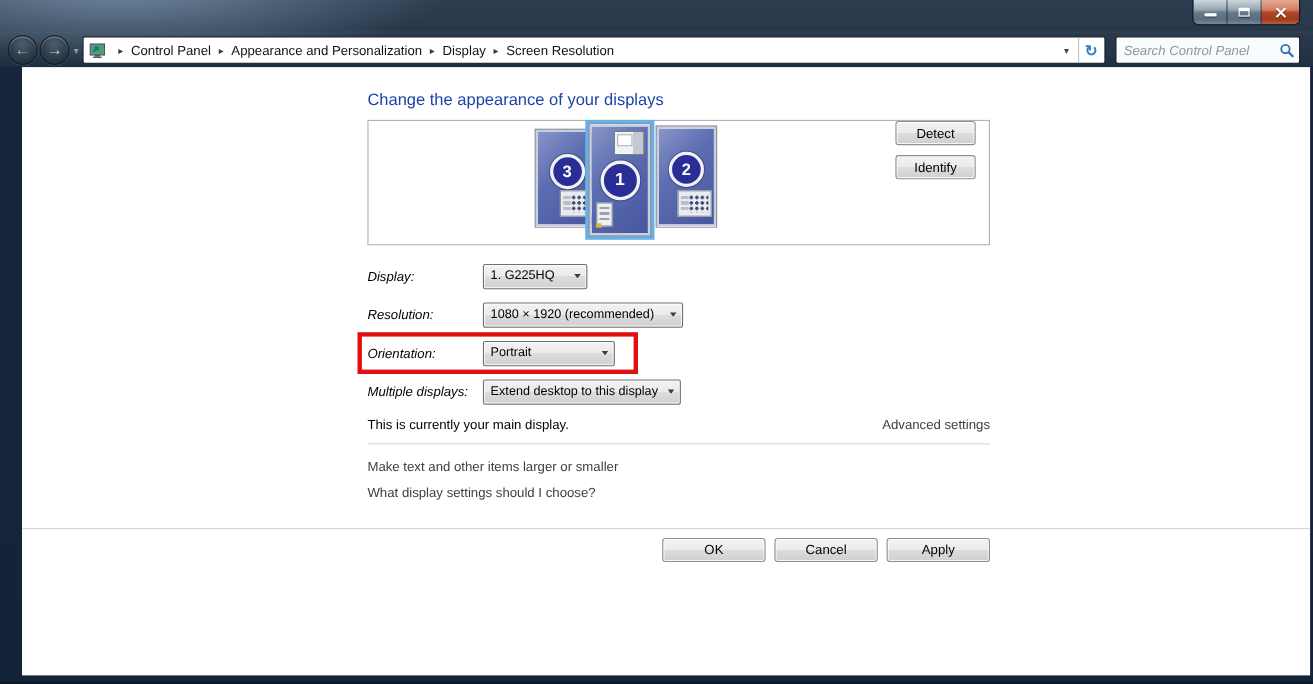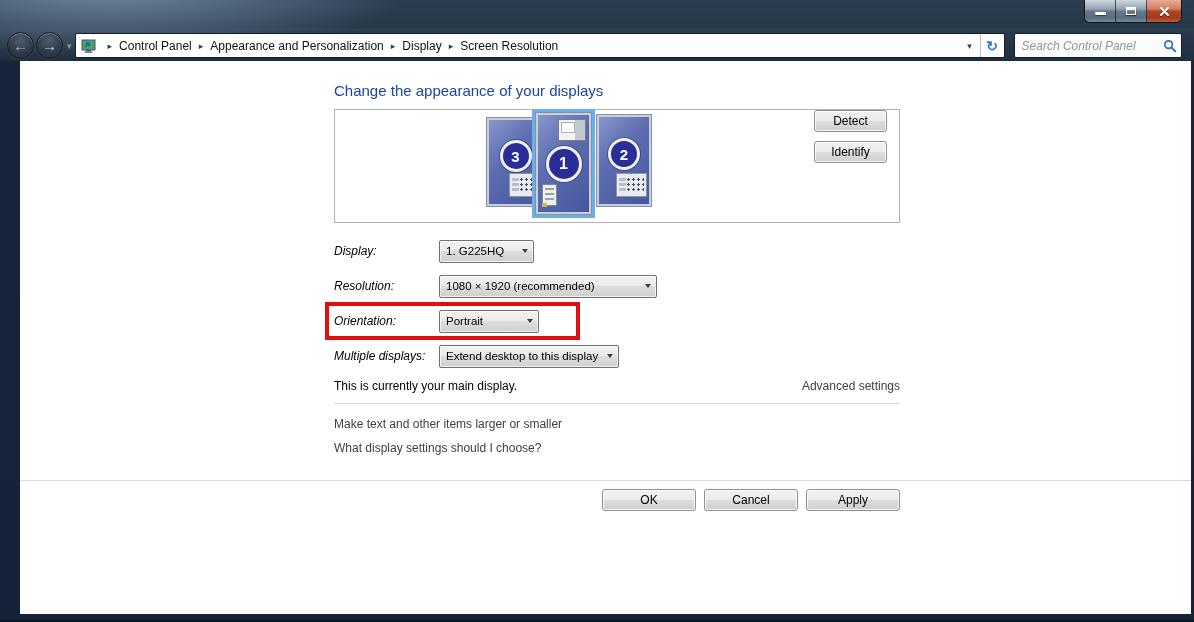--- a/index.html
+++ b/index.html
@@ -245,29 +245,29 @@
       <div class="form">
         <div class="form-row">
           <span class="field-label">Display:</span>
           <div class="combo" style="width:95px">
             <span class="combo-text">1. G225HQ</span>
             <span class="combo-arrow"></span>
           </div>
         </div>
         <div class="form-row">
           <span class="field-label">Resolution:</span>
-          <div class="combo" style="width:218px">
+          <div class="combo" style="width:182px">
             <span class="combo-text">1080 × 1920 (recommended)</span>
             <span class="combo-arrow"></span>
           </div>
         </div>
         <div class="form-row">
           <div class="red-box"></div>
           <span class="field-label">Orientation:</span>
-          <div class="combo" style="width:100px">
+          <div class="combo" style="width:120px">
             <span class="combo-text">Portrait</span>
             <span class="combo-arrow"></span>
           </div>
         </div>
         <div class="form-row">
           <span class="field-label">Multiple displays:</span>
           <div class="combo" style="width:180px">
             <span class="combo-text">Extend desktop to this display</span>
             <span class="combo-arrow"></span>
           </div>

